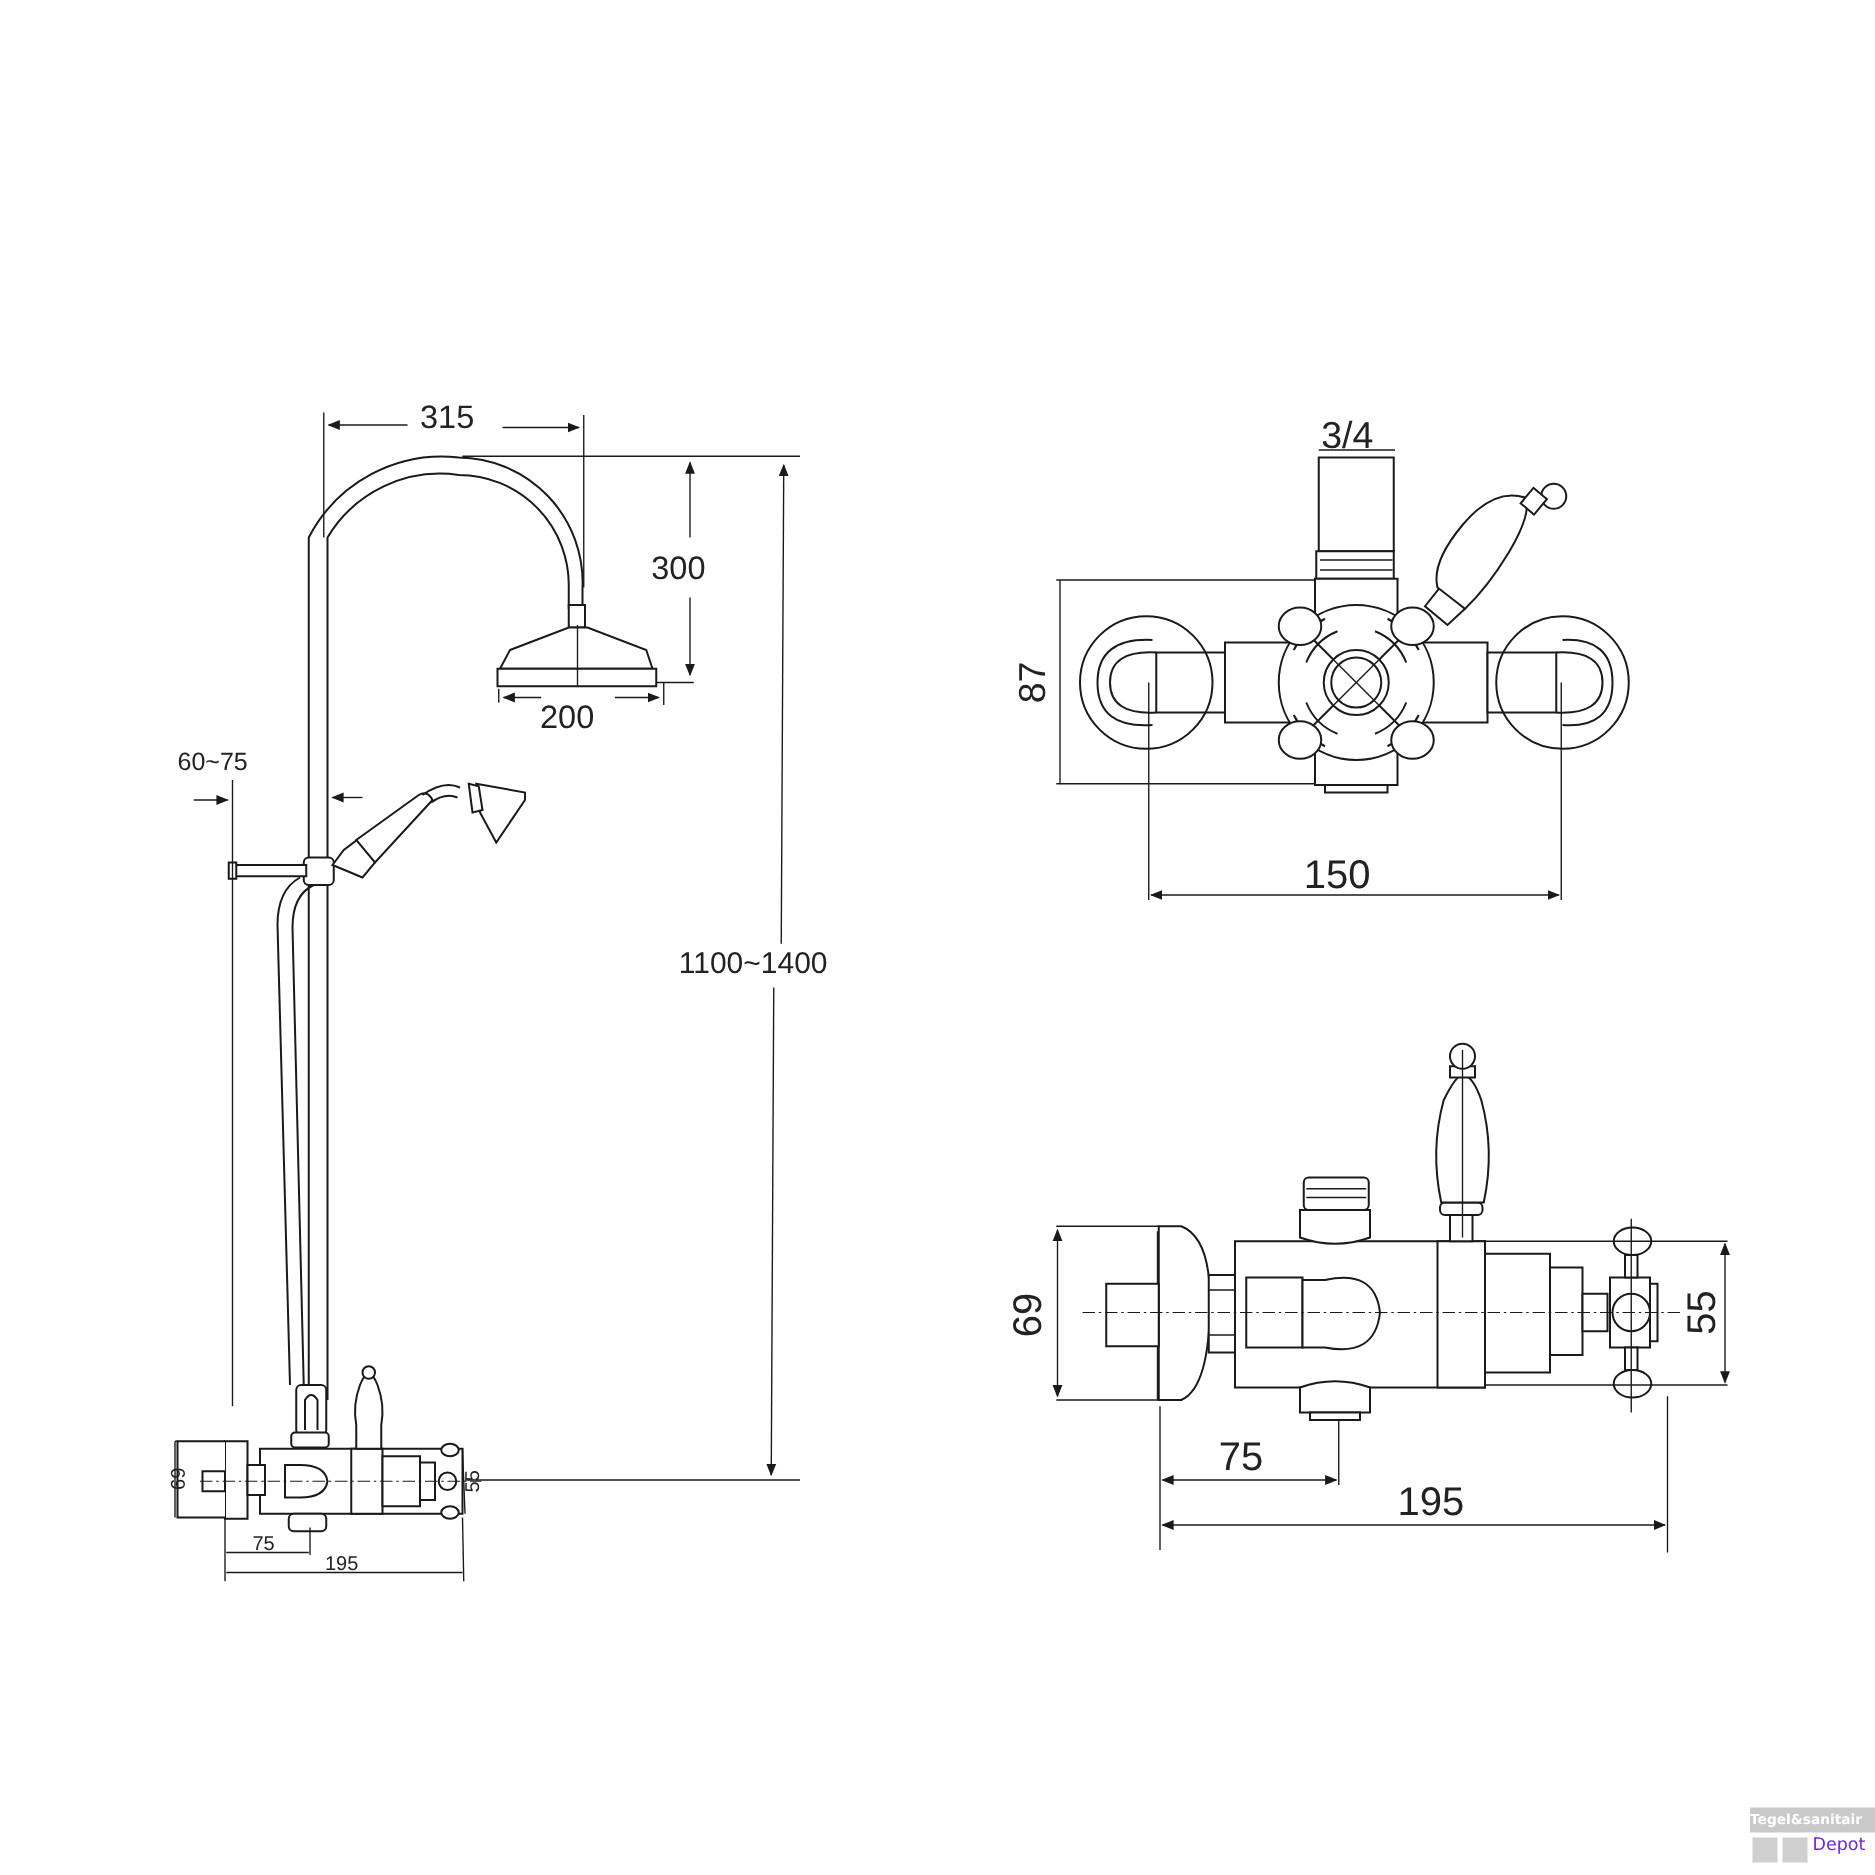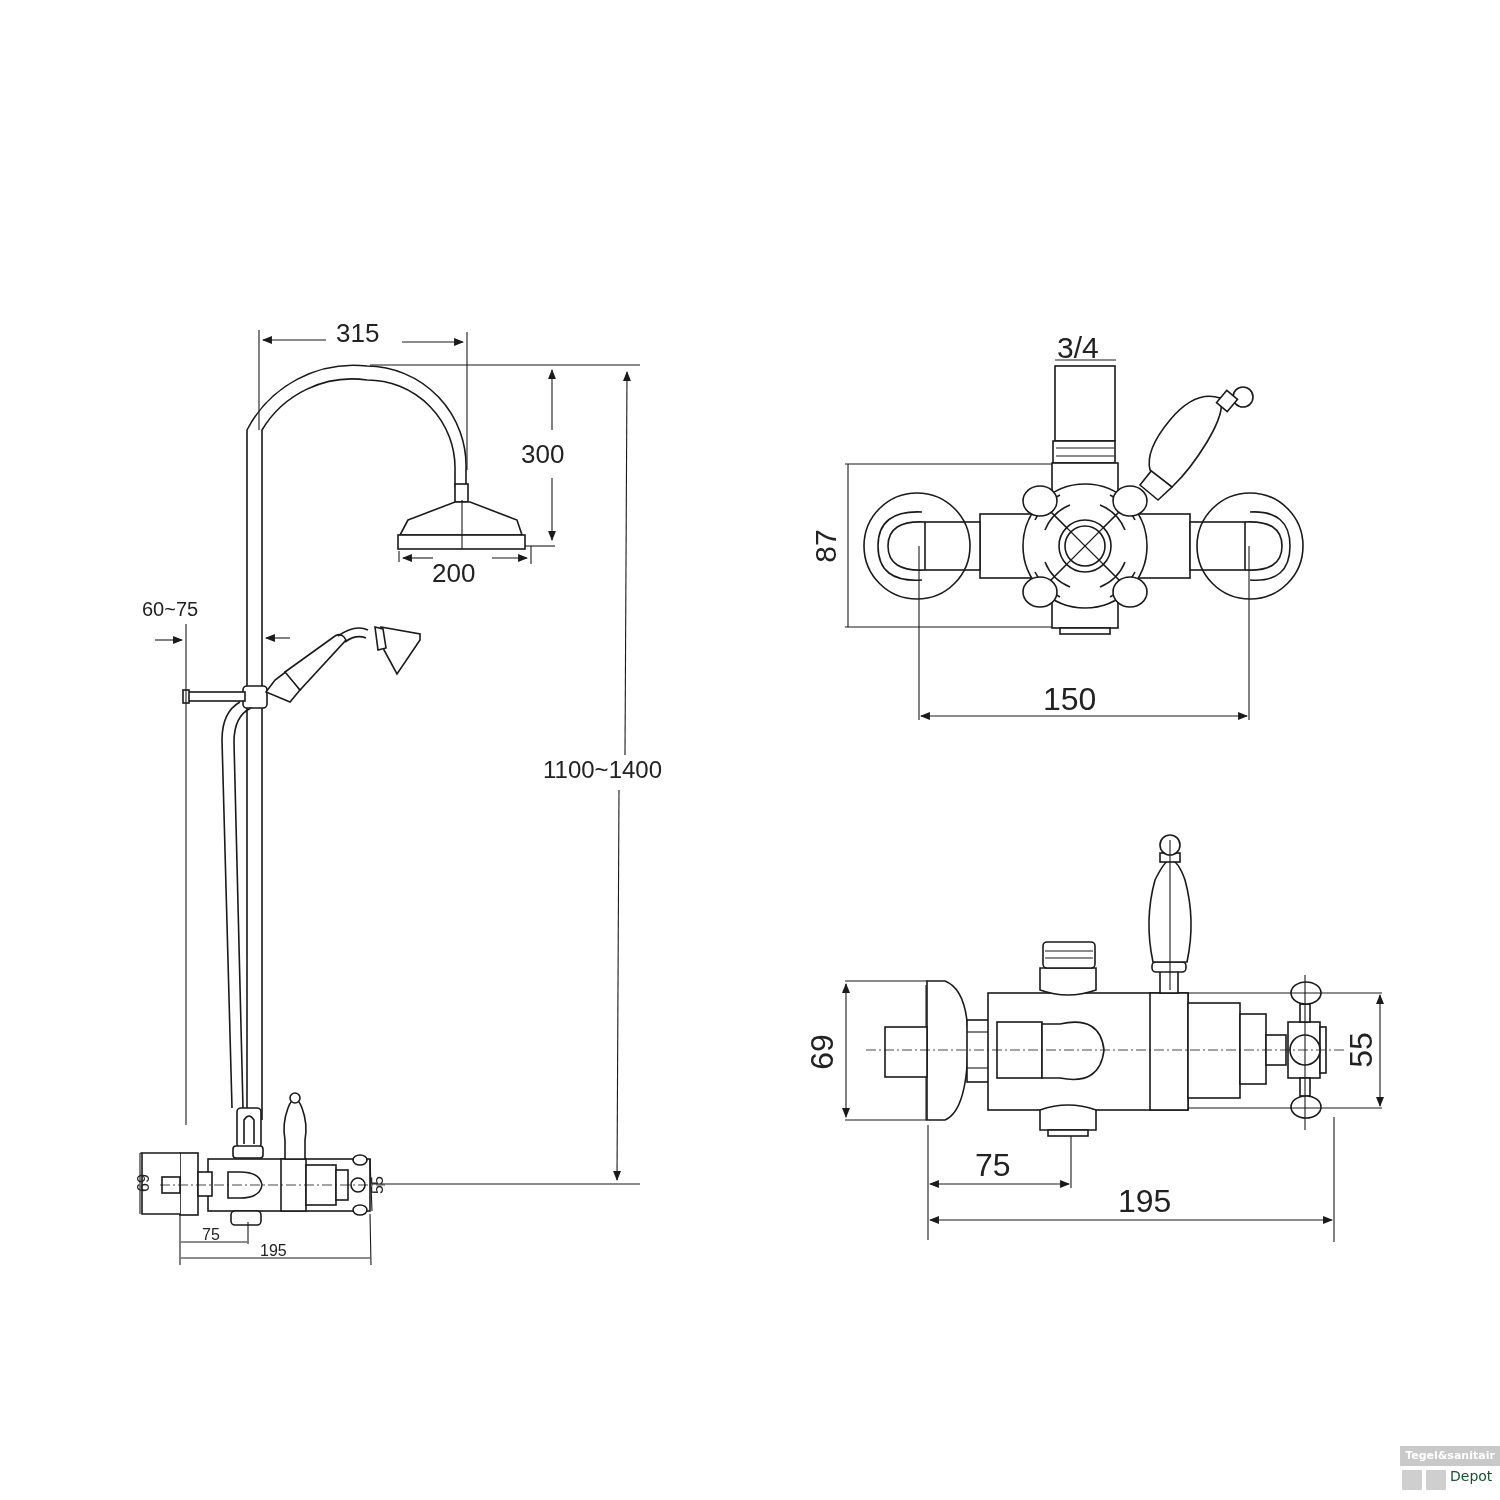--- a/index.html
+++ b/index.html
@@ -4,23 +4,23 @@
 <style>
   html, body { margin:0; padding:0; background:#ffffff; }
   body { width:1500px; height:1500px; position:relative; overflow:hidden; font-family:"DejaVu Sans", sans-serif; }
   svg.drawing { position:absolute; left:0; top:0; width:1500px; height:1500px; }
   .ln { stroke:#1a1a1a; stroke-width:1.6; fill:none; }
   .lt { stroke:#1a1a1a; stroke-width:1.1; fill:none; }
   .fill { fill:#ffffff; stroke:#1a1a1a; stroke-width:1.6; }
   .ctr { stroke:#1a1a1a; stroke-width:0.8; fill:none; stroke-dasharray:10 3 2 3; }
   .dim-text { font-family:"Liberation Sans", "DejaVu Sans", sans-serif; fill:#222; font-weight:300; }
   .watermark { position:absolute; right:0; bottom:0; width:100px; height:58px; background:#ffffff; }
-  .wm-top { position:absolute; left:0; top:4px; width:100px; height:20px; background:#c9c9c9; color:#fff; font-family:"DejaVu Sans", sans-serif; font-weight:bold; font-size:11px; line-height:20px; text-align:center; }
+  .wm-top { position:absolute; left:0; top:4px; width:100px; height:20px; background:#c9c9c9; color:#fff; font-family:"DejaVu Sans", sans-serif; font-weight:bold; font-size:11px; line-height:20px; text-align:left; }
   .wm-sq { position:absolute; top:28px; width:20px; height:20px; background:#cfcfcf; }
-  .wm-depot { position:absolute; left:50px; top:26px; font-family:"DejaVu Sans", sans-serif; font-size:14px; color:#14532d; }
+  .wm-depot { position:absolute; left:50px; top:26px; font-family:"DejaVu Sans", sans-serif; font-size:14px; color:#6d28d9; }
 </style>
 </head>
 <body>
 
 <svg class="drawing" viewBox="0 0 1500 1500" xmlns="http://www.w3.org/2000/svg">
   <defs>
     <marker id="arr" viewBox="0 0 10 10" refX="9" refY="5" markerWidth="9" markerHeight="9" orient="auto-start-reverse">
       <path d="M0,1 L10,5 L0,9 z" fill="#1a1a1a"></path>
     </marker>
   </defs>

